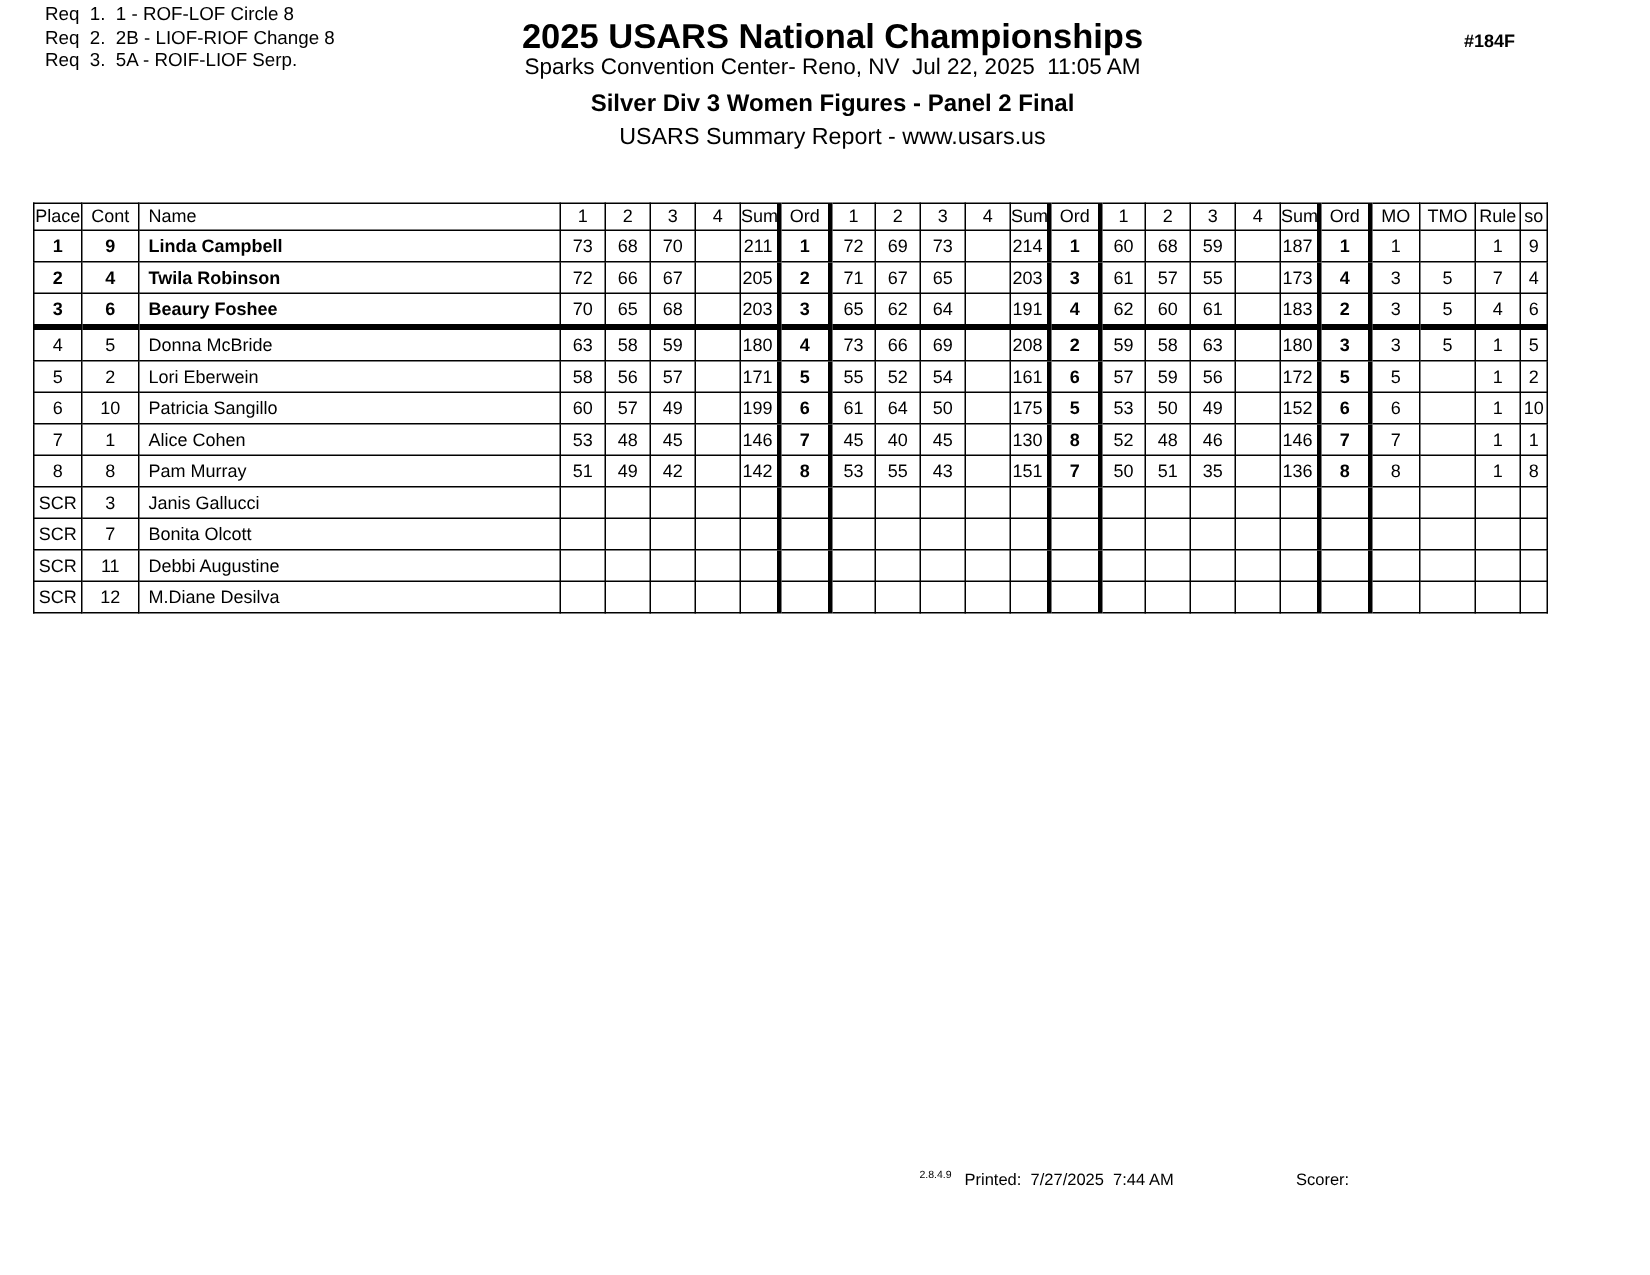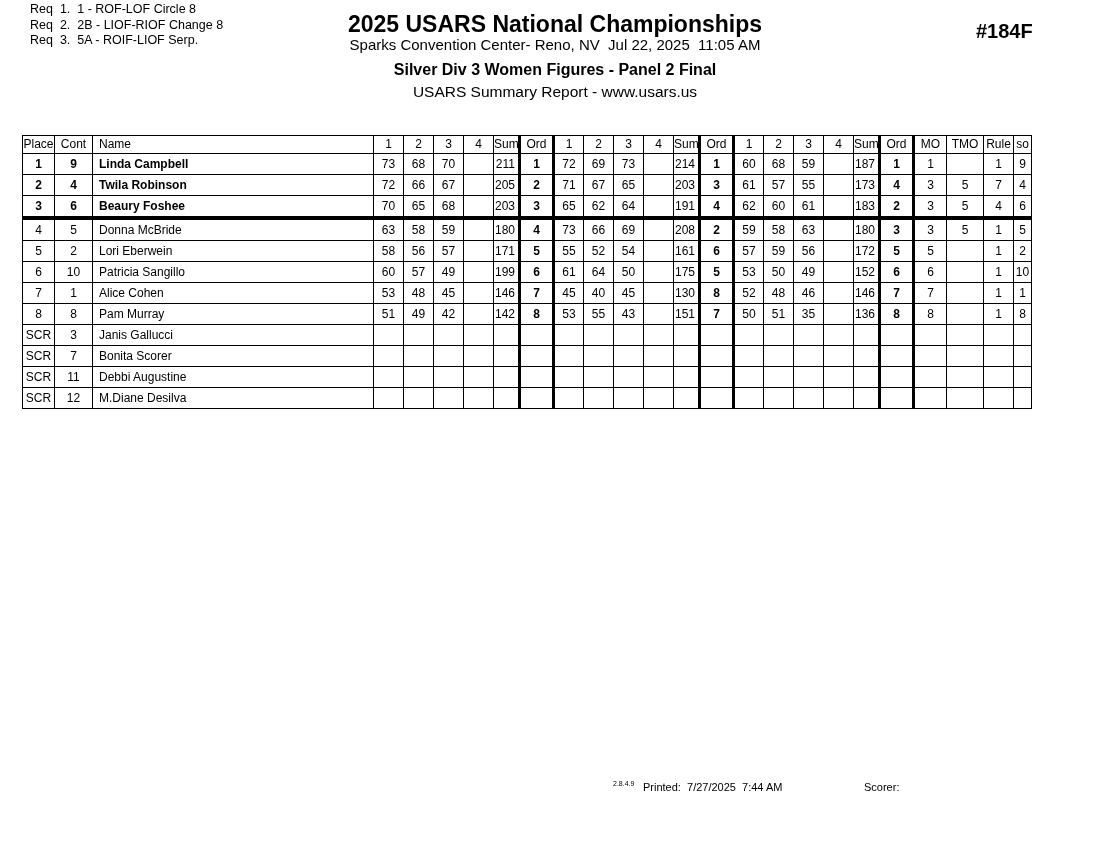--- a/index.html
+++ b/index.html
@@ -10,21 +10,21 @@
   }
   .req-block { position:absolute; left:30px; top:2px; }
   .req-line { font-size:12.5px; line-height:15.5px; white-space:pre; }
 
   .center-head { position:absolute; left:245px; top:14px; width:620px; text-align:center; }
   .ch-title   { font-size:23px; font-weight:bold; line-height:21px; white-space:pre; }
   .ch-venue   { font-size:15px; line-height:20px; white-space:pre; }
   .ch-event   { font-size:16px; font-weight:bold; line-height:23px; margin-top:3px; white-space:pre; }
   .ch-report  { font-size:15.5px; line-height:21px; white-space:pre; }
 
-  .evt-num { position:absolute; left:976px; top:20px; font-size:20px; font-weight:bold; }
+  .evt-num { position:absolute; left:976px; top:20px; font-size:12px; font-weight:bold; }
 
   .tablewrap { position:absolute; left:22px; top:135px; }
   table { border-collapse:collapse; table-layout:fixed; width:1009px; }
   td, th {
     border:1px solid #000; font-size:12px; font-weight:normal;
     padding:0; height:20px; line-height:20px;
     overflow:hidden; white-space:nowrap; box-sizing:border-box;
   }
   thead th { height:18px; line-height:17px; text-align:center; }
   .jbox { border:1px solid #000; text-align:left; padding-left:5px; height:22px; line-height:21px; font-size:12px; }
@@ -362,21 +362,21 @@
           <td class="sum"></td>
           <td class="c thickv ordcell"></td>
           <td class="c"></td>
           <td class="c"></td>
           <td class="c"></td>
           <td class="c"></td>
         </tr>
         <tr>
           <td class="c">SCR</td>
           <td class="c">7</td>
-          <td class="name">Bonita Scorer</td>
+          <td class="name">Bonita Olcott</td>
           <td class="c"></td>
           <td class="c"></td>
           <td class="c"></td>
           <td class="c"></td>
           <td class="sum"></td>
           <td class="c thickv ordcell"></td>
           <td class="c"></td>
           <td class="c"></td>
           <td class="c"></td>
           <td class="c"></td>

